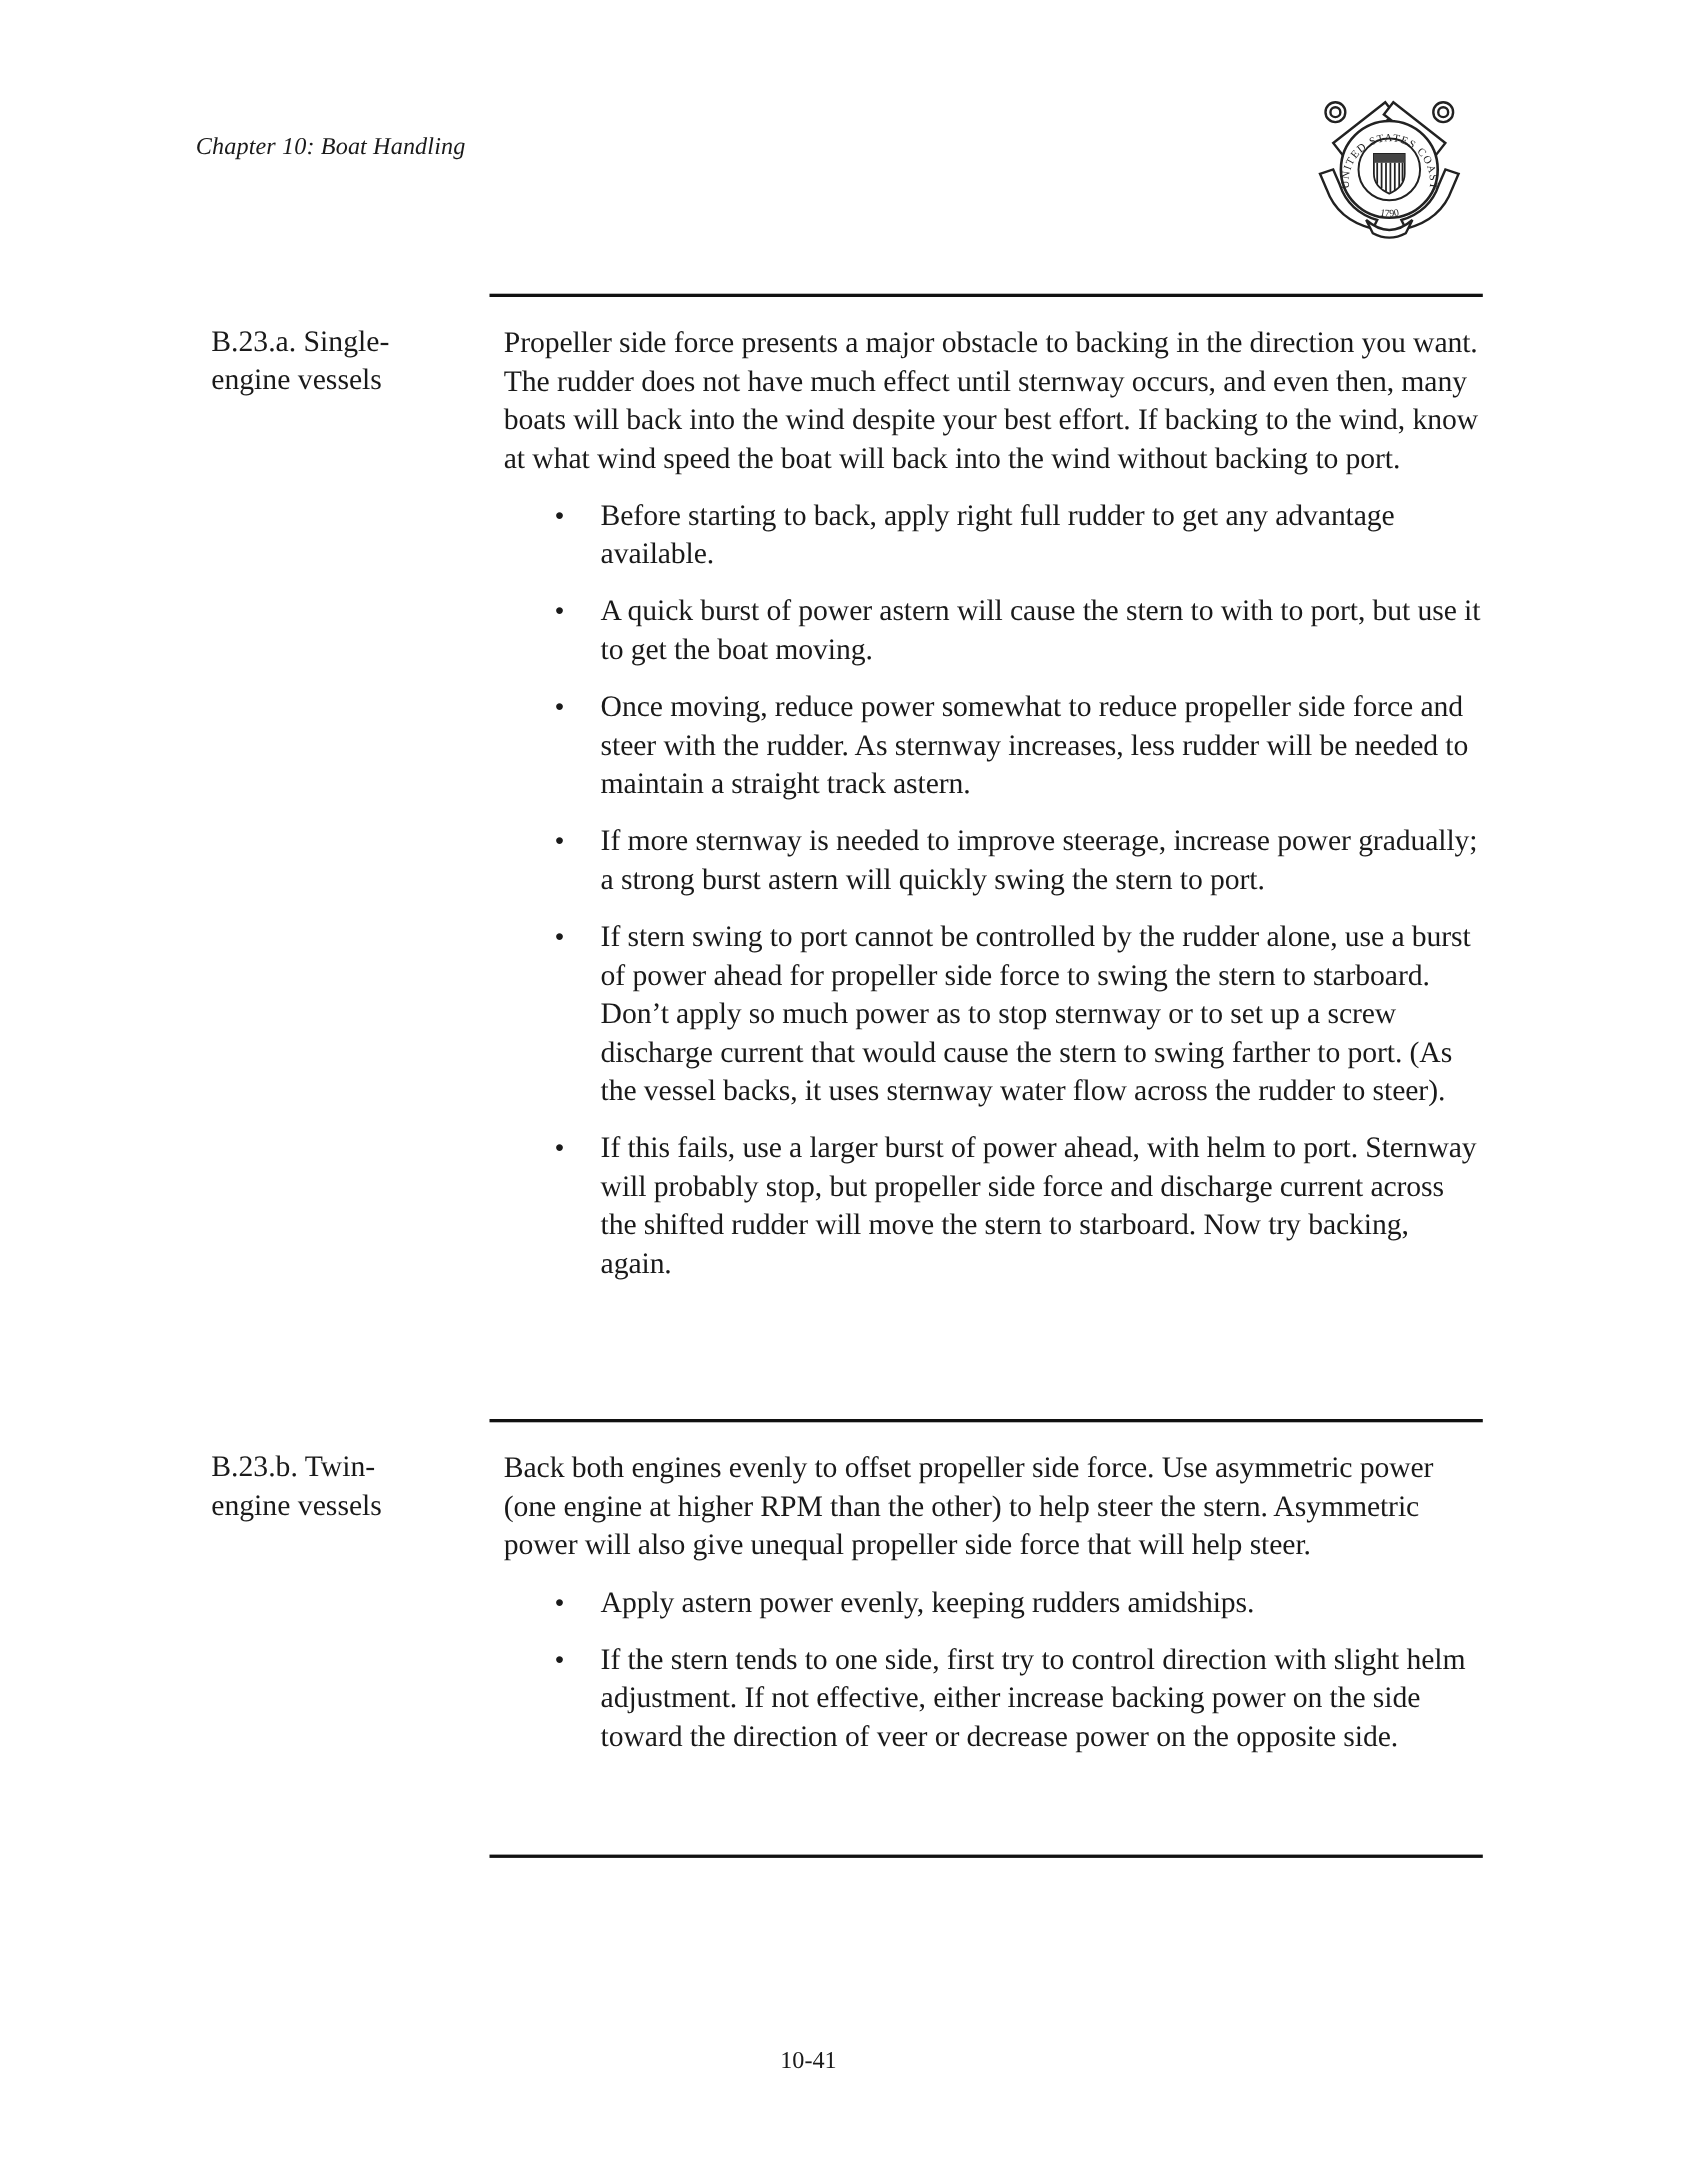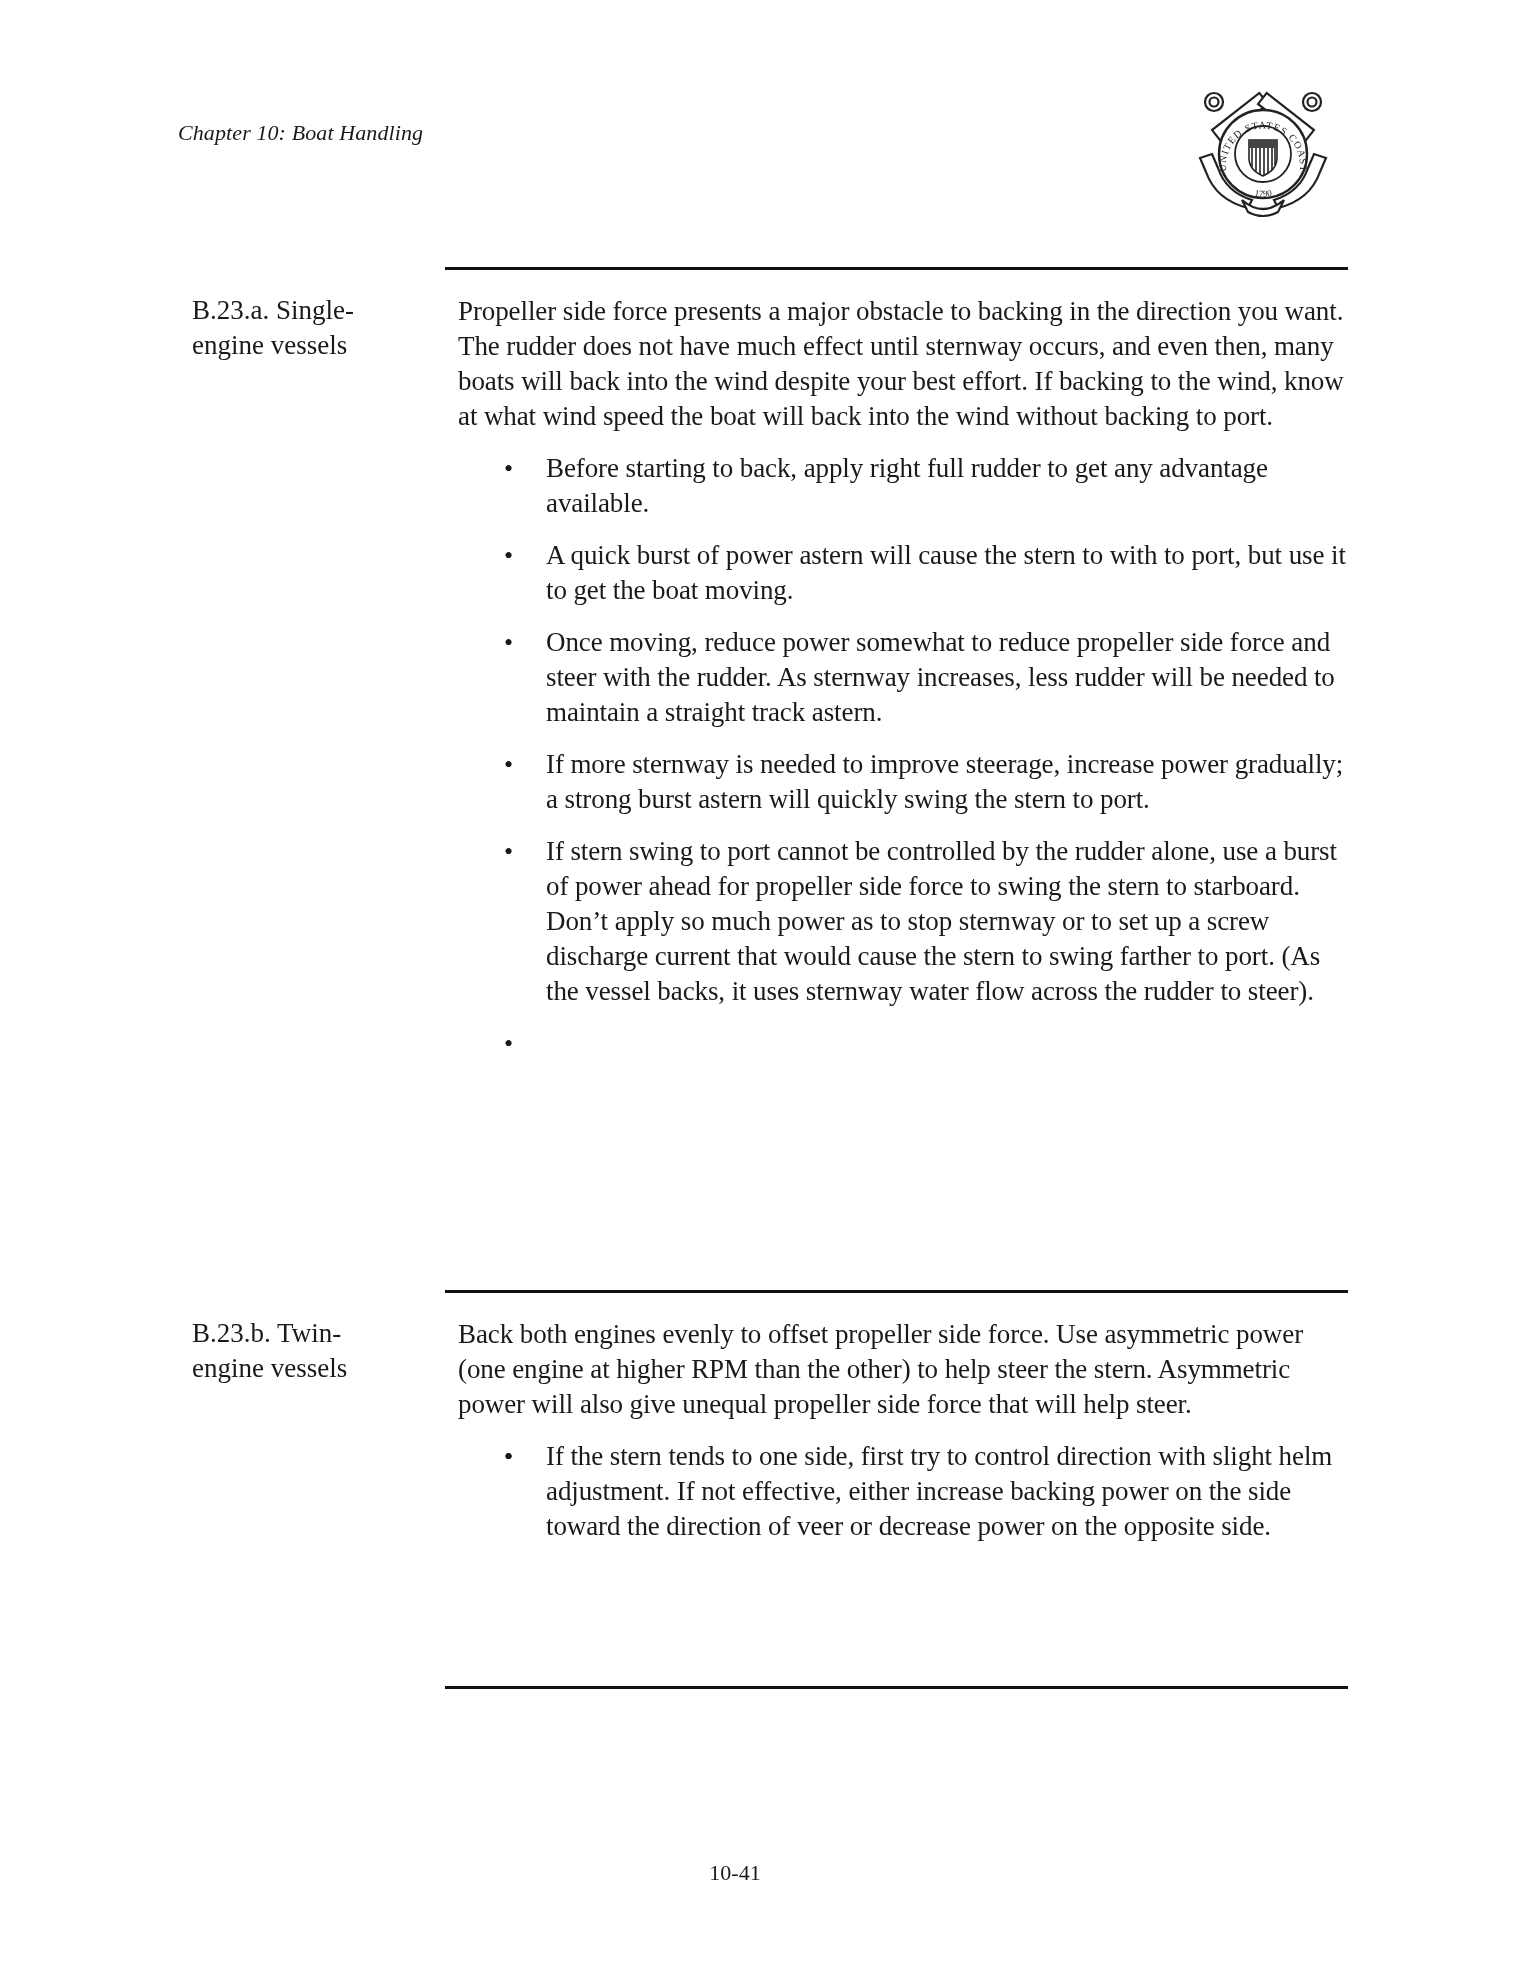--- a/index.html
+++ b/index.html
@@ -98,36 +98,36 @@
     <div>engine vessels</div>
   </div>
   <div class="body-col">
     <p>Propeller side force presents a major obstacle to backing in the direction you want. The rudder does not have much effect until sternway occurs, and even then, many boats will back into the wind despite your best effort. If backing to the wind, know at what wind speed the boat will back into the wind without backing to port.</p>
     <ul class="bullets">
       <li><span class="dot">•</span><span>Before starting to back, apply right full rudder to get any advantage available.</span></li>
       <li><span class="dot">•</span><span>A quick burst of power astern will cause the stern to with to port, but use it to get the boat moving.</span></li>
       <li><span class="dot">•</span><span>Once moving, reduce power somewhat to reduce propeller side force and steer with the rudder. As sternway increases, less rudder will be needed to maintain a straight track astern.</span></li>
       <li><span class="dot">•</span><span>If more sternway is needed to improve steerage, increase power gradually; a strong burst astern will quickly swing the stern to port.</span></li>
       <li><span class="dot">•</span><span>If stern swing to port cannot be controlled by the rudder alone, use a burst of power ahead for propeller side force to swing the stern to starboard. Don’t apply so much power as to stop sternway or to set up a screw discharge current that would cause the stern to swing farther to port. (As the vessel backs, it uses sternway water flow across the rudder to steer).</span></li>
-      <li><span class="dot">•</span></li>
+      <li><span class="dot">•</span><span>If this fails, use a larger burst of power ahead, with helm to port. Sternway will probably stop, but propeller side force and discharge current across the shifted rudder will move the stern to starboard. Now try backing, again.</span></li>
     </ul>
   </div>
 </div>
 
 <div class="rule" style="top:1290px;"></div>
 
 <div class="section" style="top:1316px;">
   <div class="side-label">
     <div>B.23.b.  Twin-</div>
     <div>engine vessels</div>
   </div>
   <div class="body-col">
     <p>Back both engines evenly to offset propeller side force. Use asymmetric power (one engine at higher RPM than the other) to help steer the stern. Asymmetric power will also give unequal propeller side force that will help steer.</p>
     <ul class="bullets">
-      <li><span class="dot">•</span></li>
+      <li><span class="dot">•</span><span>Apply astern power evenly, keeping rudders amidships.</span></li>
       <li><span class="dot">•</span><span>If the stern tends to one side, first try to control direction with slight helm adjustment. If not effective, either increase backing power on the side toward the direction of veer or decrease power on the opposite side.</span></li>
     </ul>
   </div>
 </div>
 
 <div class="rule" style="top:1686px;"></div>
 
 <div class="page-number">10-41</div>
 
 </body></html>

